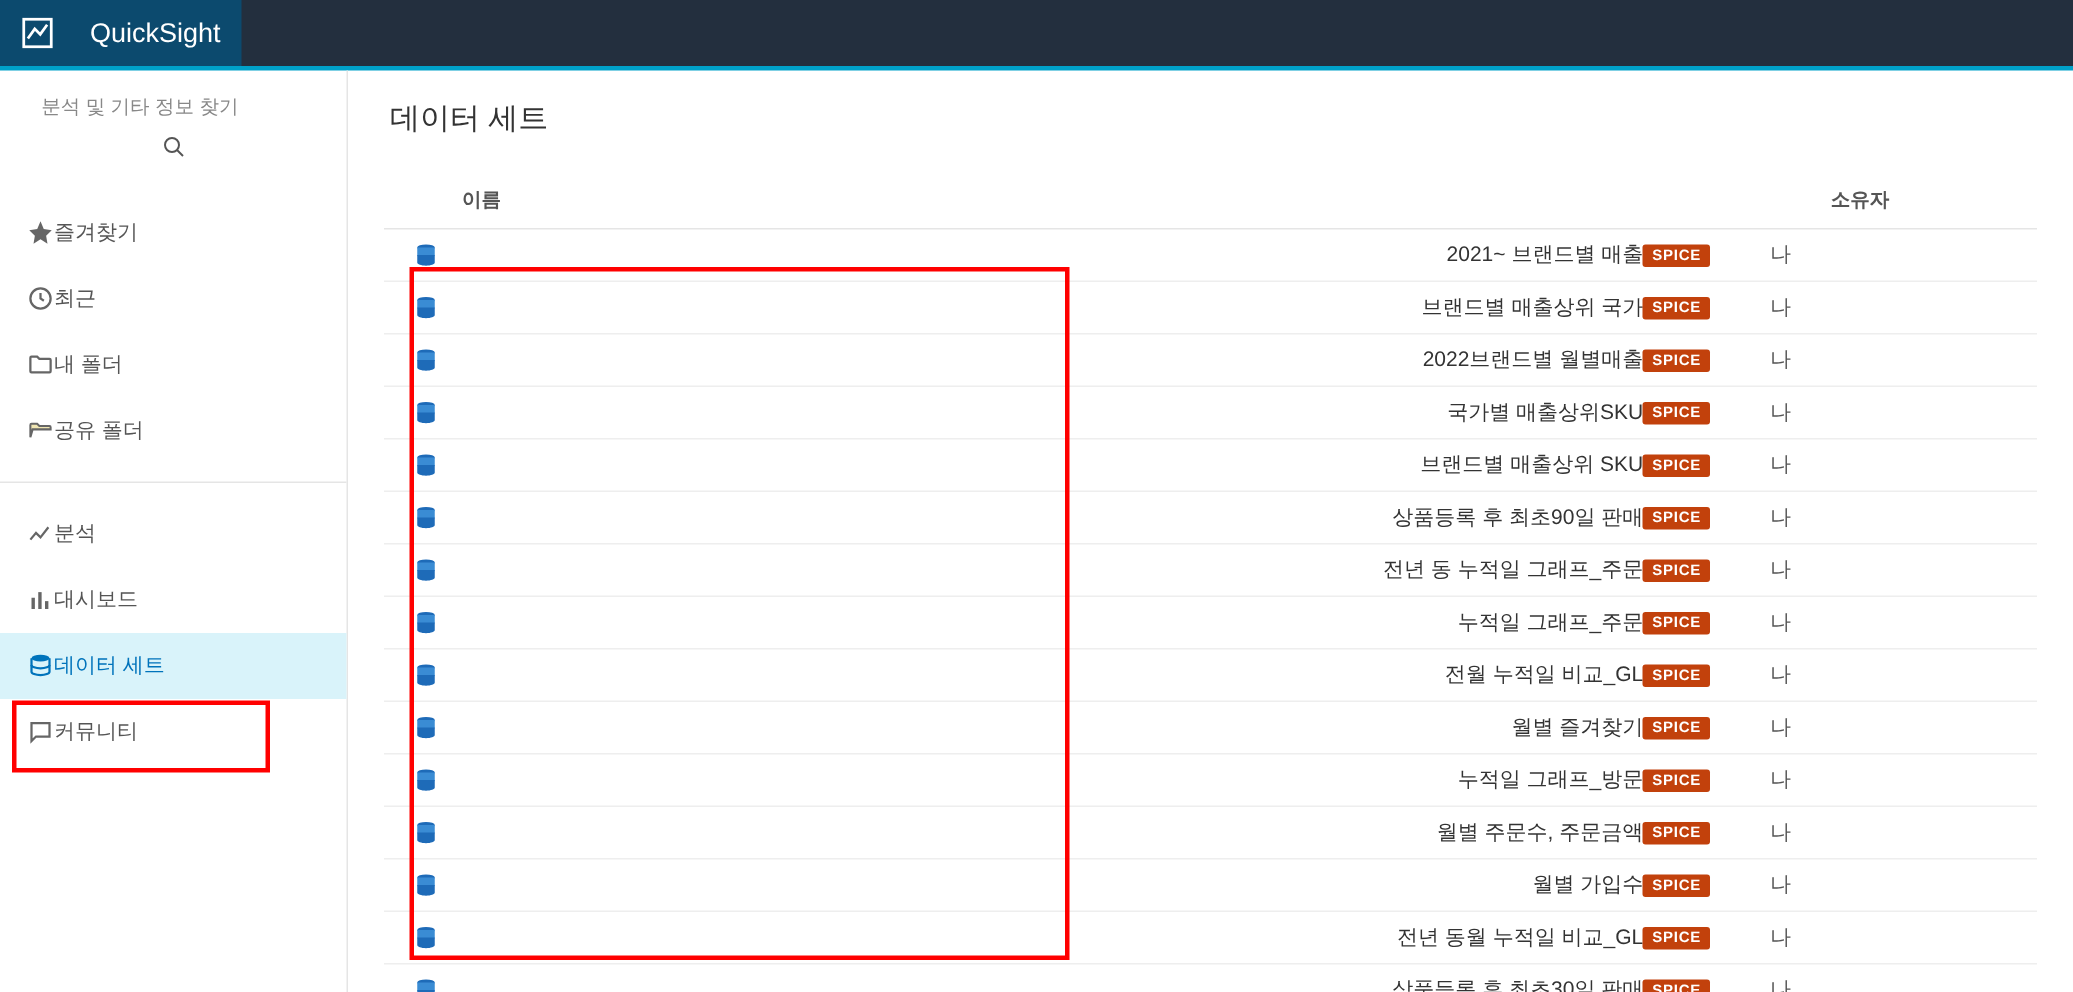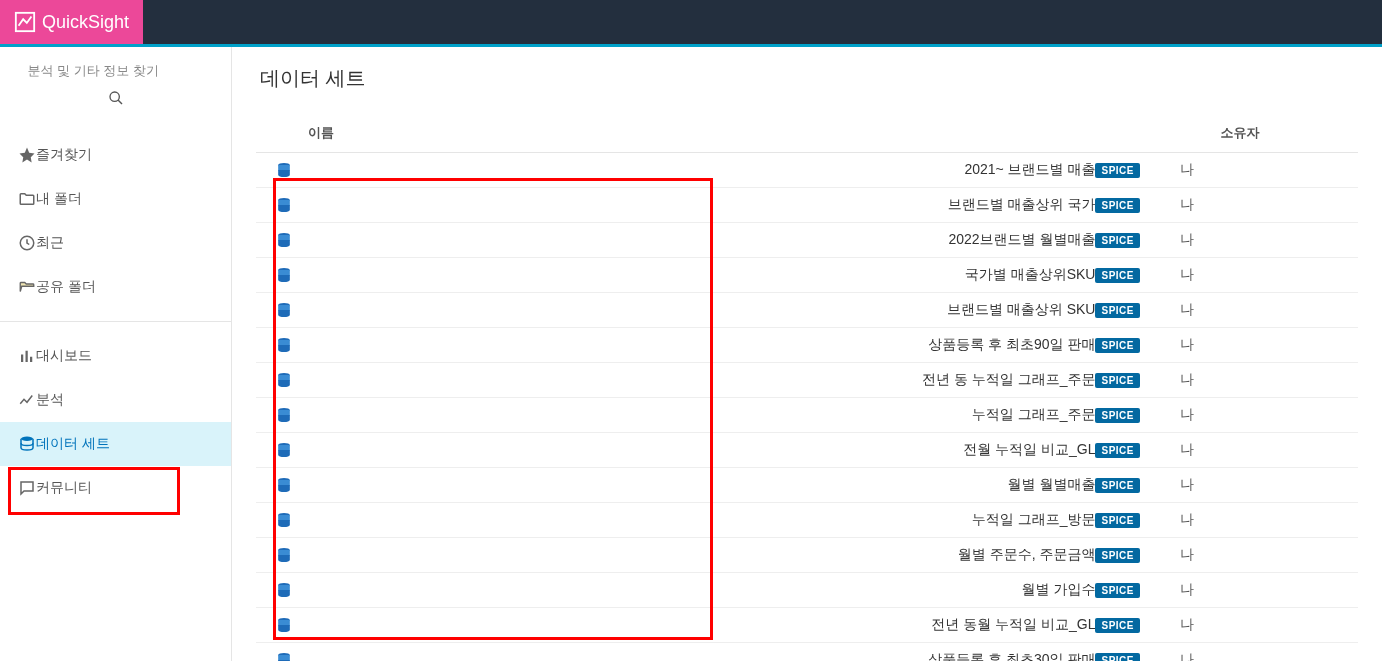--- a/index.html
+++ b/index.html
@@ -17,26 +17,26 @@
     
     .top-header {
       background: #232f3e;
       height: 44px;
       display: flex;
       align-items: center;
       position: relative;
     }
     
     .logo-box {
-      background: #ec4899;
+      background: #0c4a6e;
       height: 44px;
       padding: 0 14px;
       display: flex;
       align-items: center;
-      gap: 6px;
+      gap: 24px;
     }
     
     .logo-icon {
       width: 22px;
       height: 22px;
       display: flex;
       align-items: center;
       justify-content: center;
     }
     
@@ -179,21 +179,21 @@
     }
     
     .row-name {
       flex: 1;
       font-size: 14px;
       color: #333;
       text-align: right;
     }
     
     .spice-badge {
-      background: #0369a1;
+      background: #c2410c;
       color: #fff;
       font-size: 10px;
       font-weight: 700;
       padding: 2px 6px;
       border-radius: 2px;
       letter-spacing: 0.5px;
       margin-right: 40px;
     }
     
     .row-owner {
@@ -263,65 +263,65 @@
           <span class="nav-icon">
             <svg width="18" height="18" viewBox="0 0 24 24" fill="currentColor">
                 <path d="M12 2l2.9 6.9L22 10l-5 4.9 1.2 7.1L12 18l-6.2 4 1.2-7.1L2 10l7.1-1.1z"></path>
               </svg>
           </span>
           <span>즐겨찾기</span>
         </div>
         <div class="nav-item">
           <span class="nav-icon">
             <svg width="18" height="18" viewBox="0 0 24 24" fill="none">
-                <path d="M3 6a1 1 0 011-1h5l2 2h9a1 1 0 011 1v10a1 1 0 01-1 1H4a1 1 0 01-1-1V6z" stroke="currentColor" stroke-width="2"></path>
-              </svg>
-          </span>
-          <span>내 폴더</span>
-        </div>
-        <div class="nav-item">
-          <span class="nav-icon">
-            <svg width="18" height="18" viewBox="0 0 24 24" fill="none">
                 <circle cx="12" cy="12" r="9" stroke="currentColor" stroke-width="2"></circle>
                 <path d="M12 7v5l3 2" stroke="currentColor" stroke-width="2"></path>
               </svg>
           </span>
           <span>최근</span>
         </div>
         <div class="nav-item">
           <span class="nav-icon">
             <svg width="18" height="18" viewBox="0 0 24 24" fill="none">
+                <path d="M3 6a1 1 0 011-1h5l2 2h9a1 1 0 011 1v10a1 1 0 01-1 1H4a1 1 0 01-1-1V6z" stroke="currentColor" stroke-width="2"></path>
+              </svg>
+          </span>
+          <span>내 폴더</span>
+        </div>
+        <div class="nav-item">
+          <span class="nav-icon">
+            <svg width="18" height="18" viewBox="0 0 24 24" fill="none">
                 <path d="M3 7a1 1 0 011-1h5l2 2h9a1 1 0 011 1v2H5l-2 7V7z" stroke="currentColor" stroke-width="1.8" fill="#f0e6b3"></path>
               </svg>
           </span>
           <span>공유 폴더</span>
         </div>
       </div>
 
       <div class="nav-divider"></div>
 
       <div class="nav-section">
+        <div class="nav-item">
+          <span class="nav-icon">
+            <svg width="18" height="18" viewBox="0 0 24 24" fill="none">
+                <path d="M3 17l5-6 4 4 7-9" stroke="currentColor" stroke-width="2"></path>
+              </svg>
+          </span>
+          <span>분석</span>
+        </div>
         <div class="nav-item">
           <span class="nav-icon">
             <svg width="18" height="18" viewBox="0 0 24 24" fill="none">
                 <rect x="4" y="10" width="3" height="10" fill="currentColor"></rect>
                 <rect x="10" y="5" width="3" height="15" fill="currentColor"></rect>
                 <rect x="16" y="13" width="3" height="7" fill="currentColor"></rect>
               </svg>
           </span>
           <span>대시보드</span>
         </div>
-        <div class="nav-item">
-          <span class="nav-icon">
-            <svg width="18" height="18" viewBox="0 0 24 24" fill="none">
-                <path d="M3 17l5-6 4 4 7-9" stroke="currentColor" stroke-width="2"></path>
-              </svg>
-          </span>
-          <span>분석</span>
-        </div>
         <div class="nav-item active">
           <span class="nav-icon">
             <svg width="18" height="18" viewBox="0 0 24 24" fill="currentColor">
                 <ellipse cx="12" cy="5" rx="8" ry="3"></ellipse>
                 <path d="M4 5v6c0 1.7 3.6 3 8 3s8-1.3 8-3V5" fill="none" stroke="currentColor" stroke-width="2"></path>
                 <path d="M4 11v6c0 1.7 3.6 3 8 3s8-1.3 8-3v-6" fill="none" stroke="currentColor" stroke-width="2"></path>
               </svg>
           </span>
           <span>데이터 세트</span>
         </div>
@@ -454,21 +454,21 @@
             <span class="row-owner">나</span>
           </div>
           <div class="data-row">
             <span class="row-icon">
               <svg width="20" height="20" viewBox="0 0 24 24">
                 <ellipse cx="12" cy="6" rx="7" ry="2.5" fill="#1e6bb8"></ellipse>
                 <path d="M5 6v6c0 1.4 3.1 2.5 7 2.5s7-1.1 7-2.5V6" fill="#3a8cd4"></path>
                 <path d="M5 12v6c0 1.4 3.1 2.5 7 2.5s7-1.1 7-2.5v-6" fill="#1e6bb8"></path>
               </svg>
             </span>
-            <span class="row-name">월별 월별매출</span>
+            <span class="row-name">월별 즐겨찾기</span>
             <span class="spice-badge">SPICE</span>
             <span class="row-owner">나</span>
           </div>
           <div class="data-row">
             <span class="row-icon">
               <svg width="20" height="20" viewBox="0 0 24 24">
                 <ellipse cx="12" cy="6" rx="7" ry="2.5" fill="#1e6bb8"></ellipse>
                 <path d="M5 6v6c0 1.4 3.1 2.5 7 2.5s7-1.1 7-2.5V6" fill="#3a8cd4"></path>
                 <path d="M5 12v6c0 1.4 3.1 2.5 7 2.5s7-1.1 7-2.5v-6" fill="#1e6bb8"></path>
               </svg>

